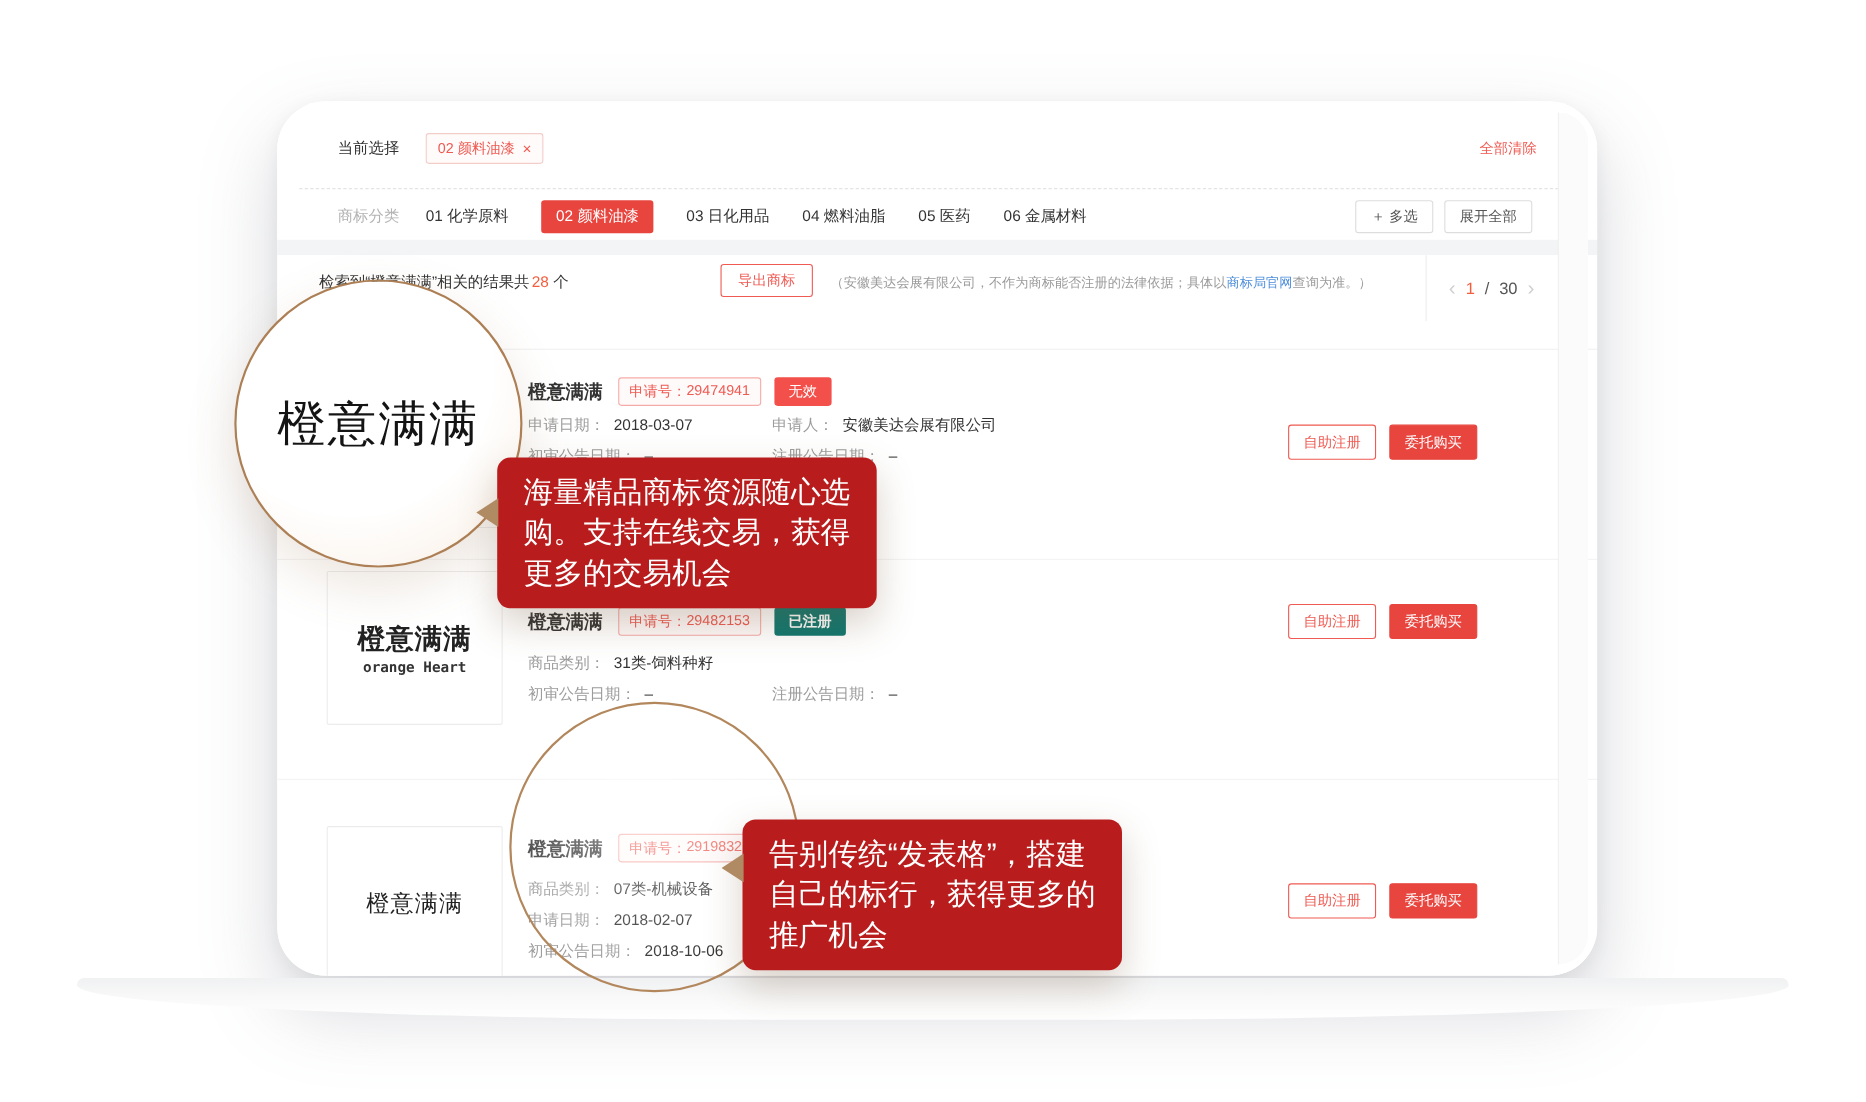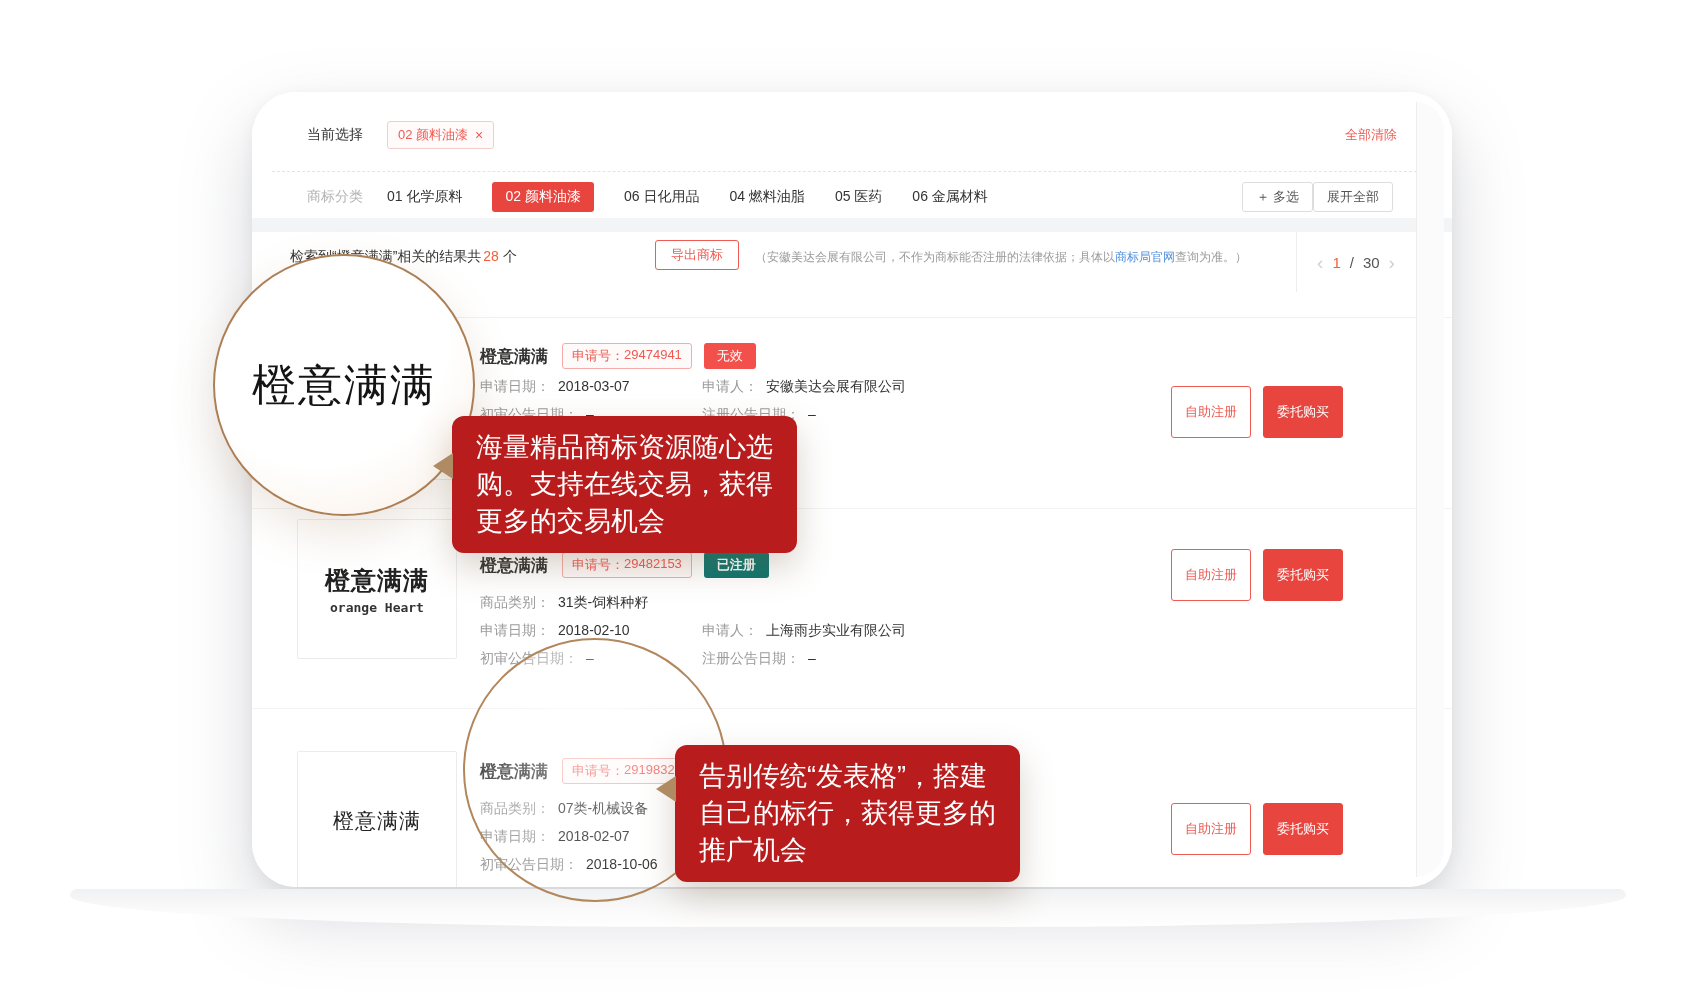--- a/index.html
+++ b/index.html
@@ -22,21 +22,21 @@
   .flt-label.gray { color:#b3b3b3; }
   .sel-tag { display:inline-flex; align-items:center; gap:7px; border:1px solid #f3cdca;
              background:#fffbfb; color:#ef5a52; font-size:13px; padding:4px 10px; border-radius:3px; cursor:pointer; }
   .sel-tag .close { color:#ef5a52; font-size:14px; line-height:1; cursor:pointer; }
   .clear-all { margin-left:auto; color:#ef5a52; font-size:13px; cursor:pointer; }
   .filter-row2 { position:absolute; top:92px; left:55px; right:59px; height:26px;
                  display:flex; align-items:center; }
   .cats { display:flex; align-items:center; gap:30px; font-size:14px; color:#333; }
   .cat { cursor:pointer; white-space:nowrap; }
   .cat.selected { background:#e8453f; color:#fff; padding:6px 13px; border-radius:3px; margin:-6px 0; }
-  .cat-actions { margin-left:auto; display:flex; gap:0;align-items:center; }
+  .cat-actions { margin-left:auto; display:flex; gap:10px;align-items:center; }
   .cat-actions button { font-family:inherit; font-size:13px; color:#555; background:#fff;
                         border:1px solid #ddd; border-radius:3px; padding:5px 13px; cursor:pointer; white-space:nowrap; }
 
   .gap-band { position:absolute; top:126px; left:0; right:0; height:14px; background:#f3f4f5; }
 
   
   .results-card { position:absolute; top:140px; left:0; right:0; bottom:0; background:#fff; }
   .results-header { position:relative; height:86px; border-bottom:1px solid #f1f1f1; }
   .search-line { position:absolute; left:38px; top:16px; font-size:14px; color:#333; white-space:nowrap; }
   .search-line .count { color:#f25e3d; margin-left:2px; }
@@ -73,21 +73,21 @@
   .status-badge { margin-left:12px; font-size:13px; color:#fff; padding:4px 13px; border-radius:3px; white-space:nowrap; }
   .status-badge.invalid { background:#f4504b; }
   .status-badge.registered { background:#0f766e;font-weight:bold; }
   .field-line { margin-top:9px; font-size:14px; line-height:19px; white-space:nowrap; }
   .field-line.first { margin-top:16px; }
   .pair { display:inline-block; vertical-align:top; }
   .pair.w { min-width:196px; margin-right:22px; }
   .lbl { color:#9b9b9b; } .val { color:#333; margin-left:8px; }
   .actions { position:absolute; right:109px; display:flex; gap:12px; }
   .r1 .actions { top:68px; } .r2 .actions { top:40px; } .r3 .actions { top:94px; }
-  .btn { font-family:inherit; font-size:13px; padding:16px 13px; border-radius:3px; cursor:pointer; white-space:nowrap; }
+  .btn { font-family:inherit; font-size:13px; padding:6px 13px; border-radius:3px; cursor:pointer; white-space:nowrap; }
   .btn-outline { border:1px solid #ef5a52; color:#ef5a52; background:#fff; }
   .btn-solid { border:1px solid #e8453f; background:#e8453f; color:#fff;text-align:center; }
 
   .gutter { position:absolute; top:10px; bottom:10px; right:8px; width:28px;
             background:#fbfbfb; border-left:1px solid #ededed; border-radius:0 30px 30px 0; }
 
   
   .base { position:absolute; left:70px; top:889px; width:1556px; height:38px;
           background:linear-gradient(180deg,#f0f1f2 0%,#f9f9f9 50%,#ffffff 100%);
           border-radius:8px 8px 50% 50% / 8px 8px 100% 100%; }
@@ -127,21 +127,21 @@
           <span>02 颜料油漆</span>
           <span class="close">×</span>
         </span>
         <span class="clear-all">全部清除</span>
       </div>
       <div class="filter-row2">
         <span class="flt-label gray">商标分类</span>
         <div class="cats" id="cats">
             <span class="cat">01 化学原料</span>
             <span class="cat selected">02 颜料油漆</span>
-            <span class="cat">06 日化用品</span>
+            <span class="cat">03 日化用品</span>
             <span class="cat">04 燃料油脂</span>
             <span class="cat">05 医药</span>
             <span class="cat">06 金属材料</span>
           </div>
         <div class="cat-actions">
           <button>＋ 多选</button>
           <button>展开全部</button>
         </div>
       </div>
     </section>
@@ -205,24 +205,20 @@
         <span class="appno">
           <span>申请号：</span>
                   <span>29482153</span>
         </span>
         <span class="status-badge registered">已注册</span>
       </div>
       <div class="field-line first">
         <span class="pair"><span class="lbl">商品类别：</span><span class="val">31类-饲料种籽</span></span>
       </div>
       <div class="field-line">
-        <span class="pair w"><span class="lbl">申请日期：</span><span class="val">2018-02-10</span></span>
-        <span class="pair"><span class="lbl">申请人：</span><span class="val">上海雨步实业有限公司</span></span>
-      </div>
-      <div class="field-line">
         <span class="pair w"><span class="lbl">初审公告日期：</span><span class="val">–</span></span>
         <span class="pair"><span class="lbl">注册公告日期：</span><span class="val">–</span></span>
       </div>
     </div>
     <div class="actions">
       <button class="btn btn-outline">自助注册</button>
       <button class="btn btn-solid">委托购买</button>
     </div>
   </div>
           <div class="row r3">

